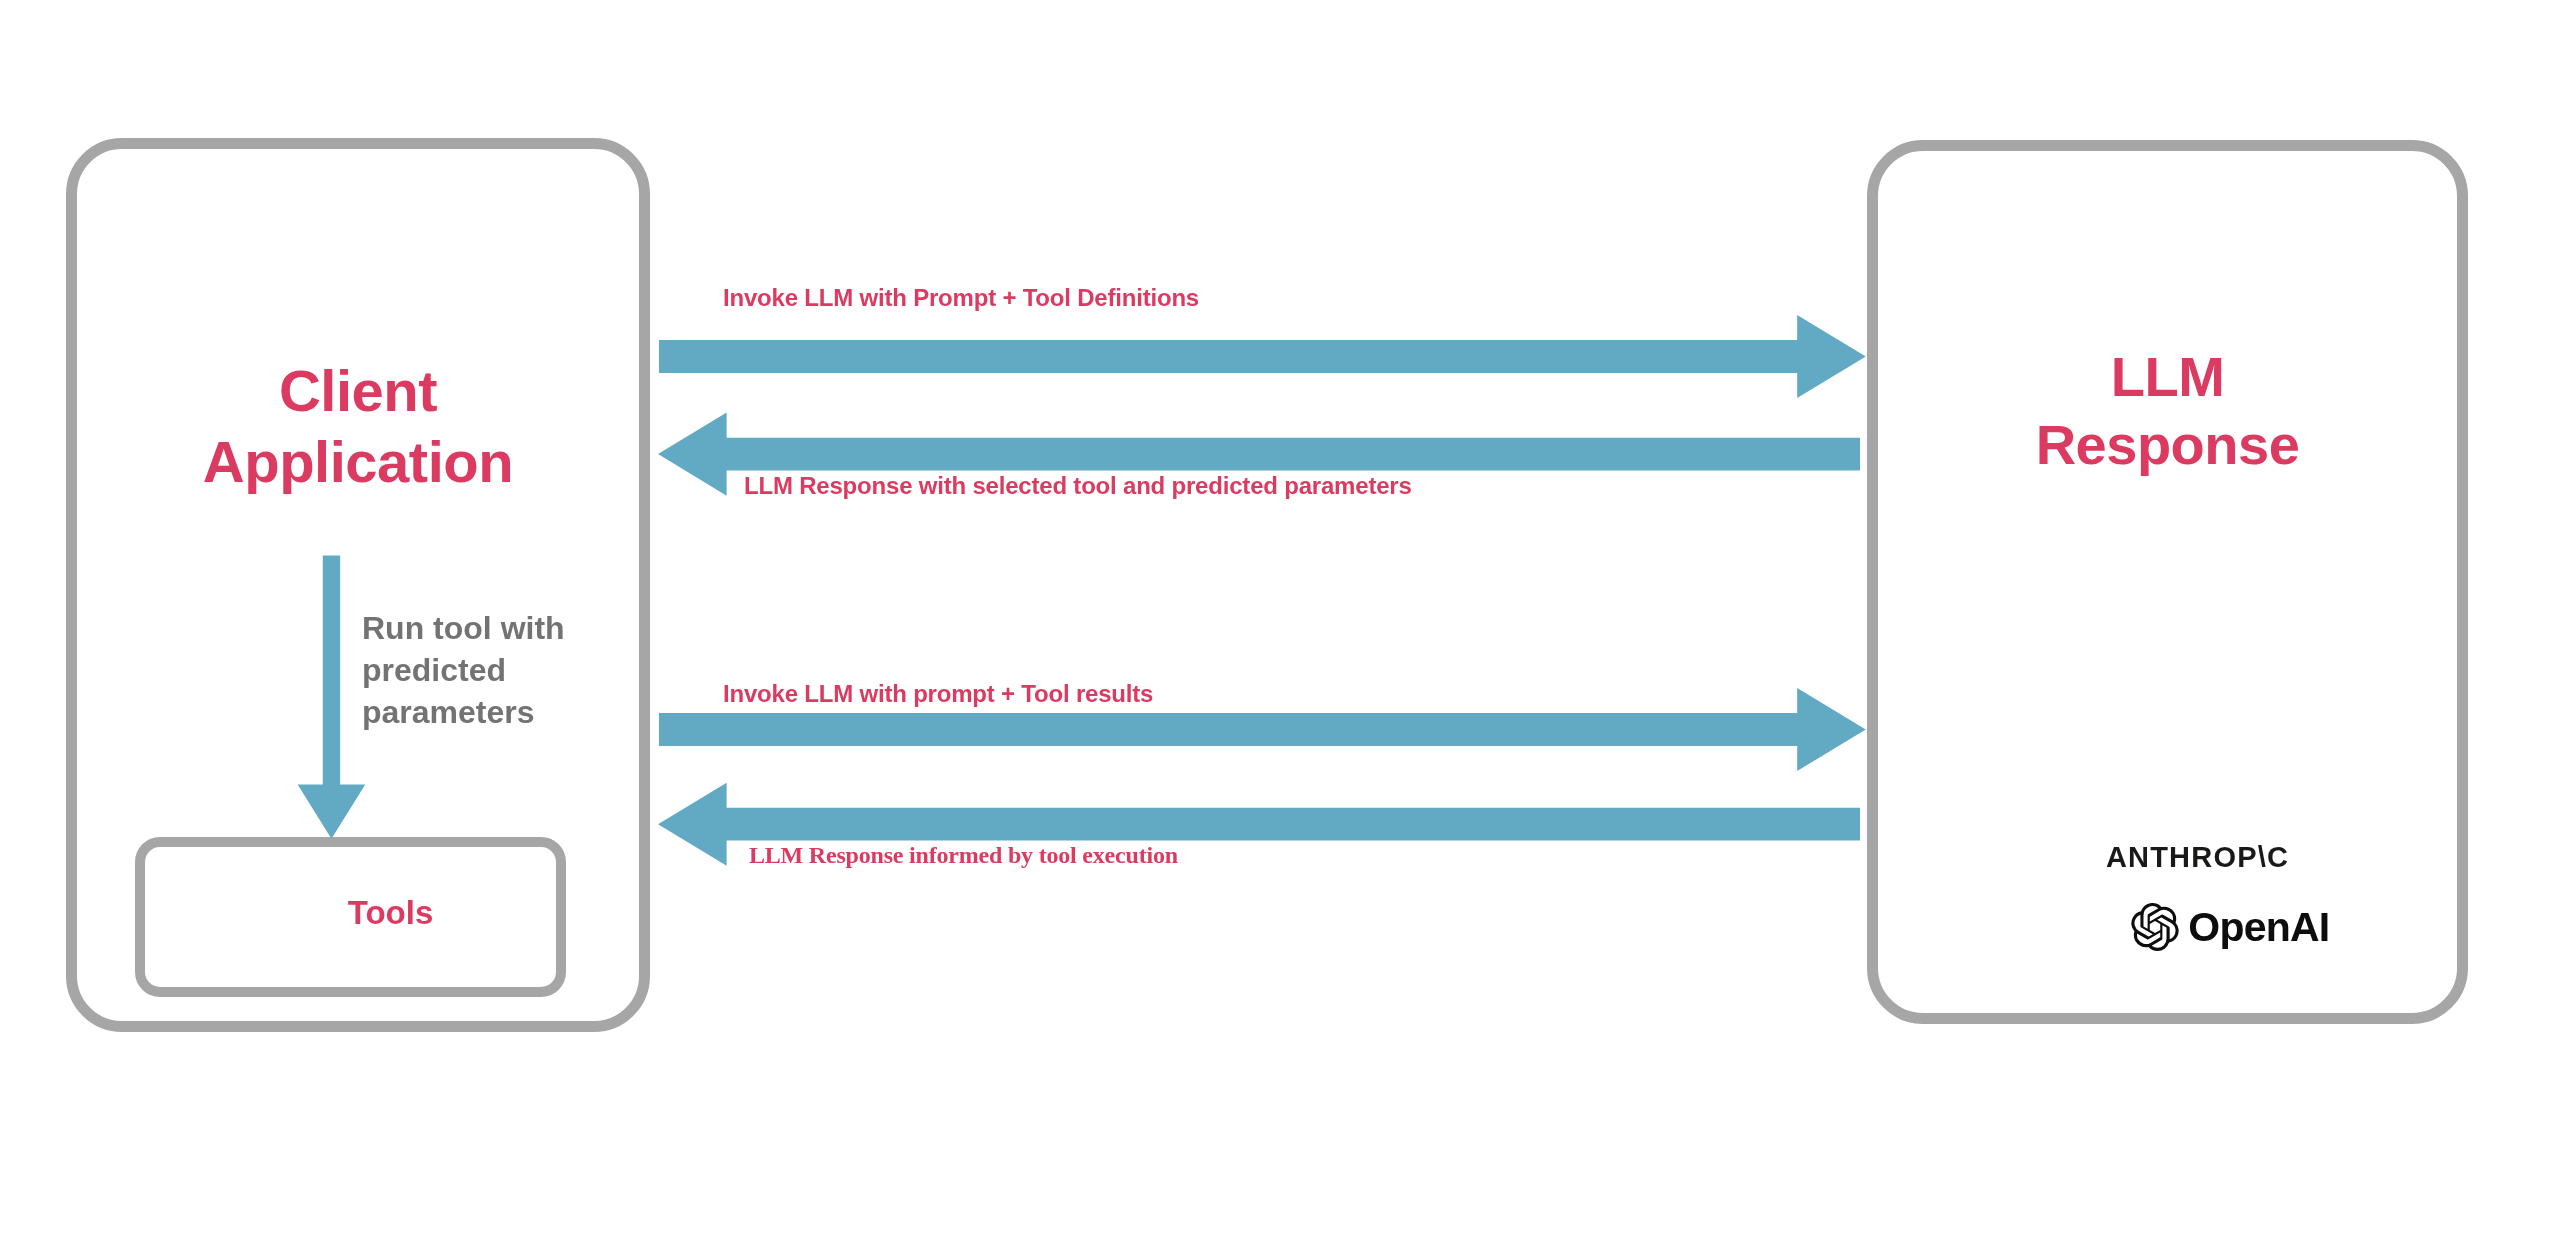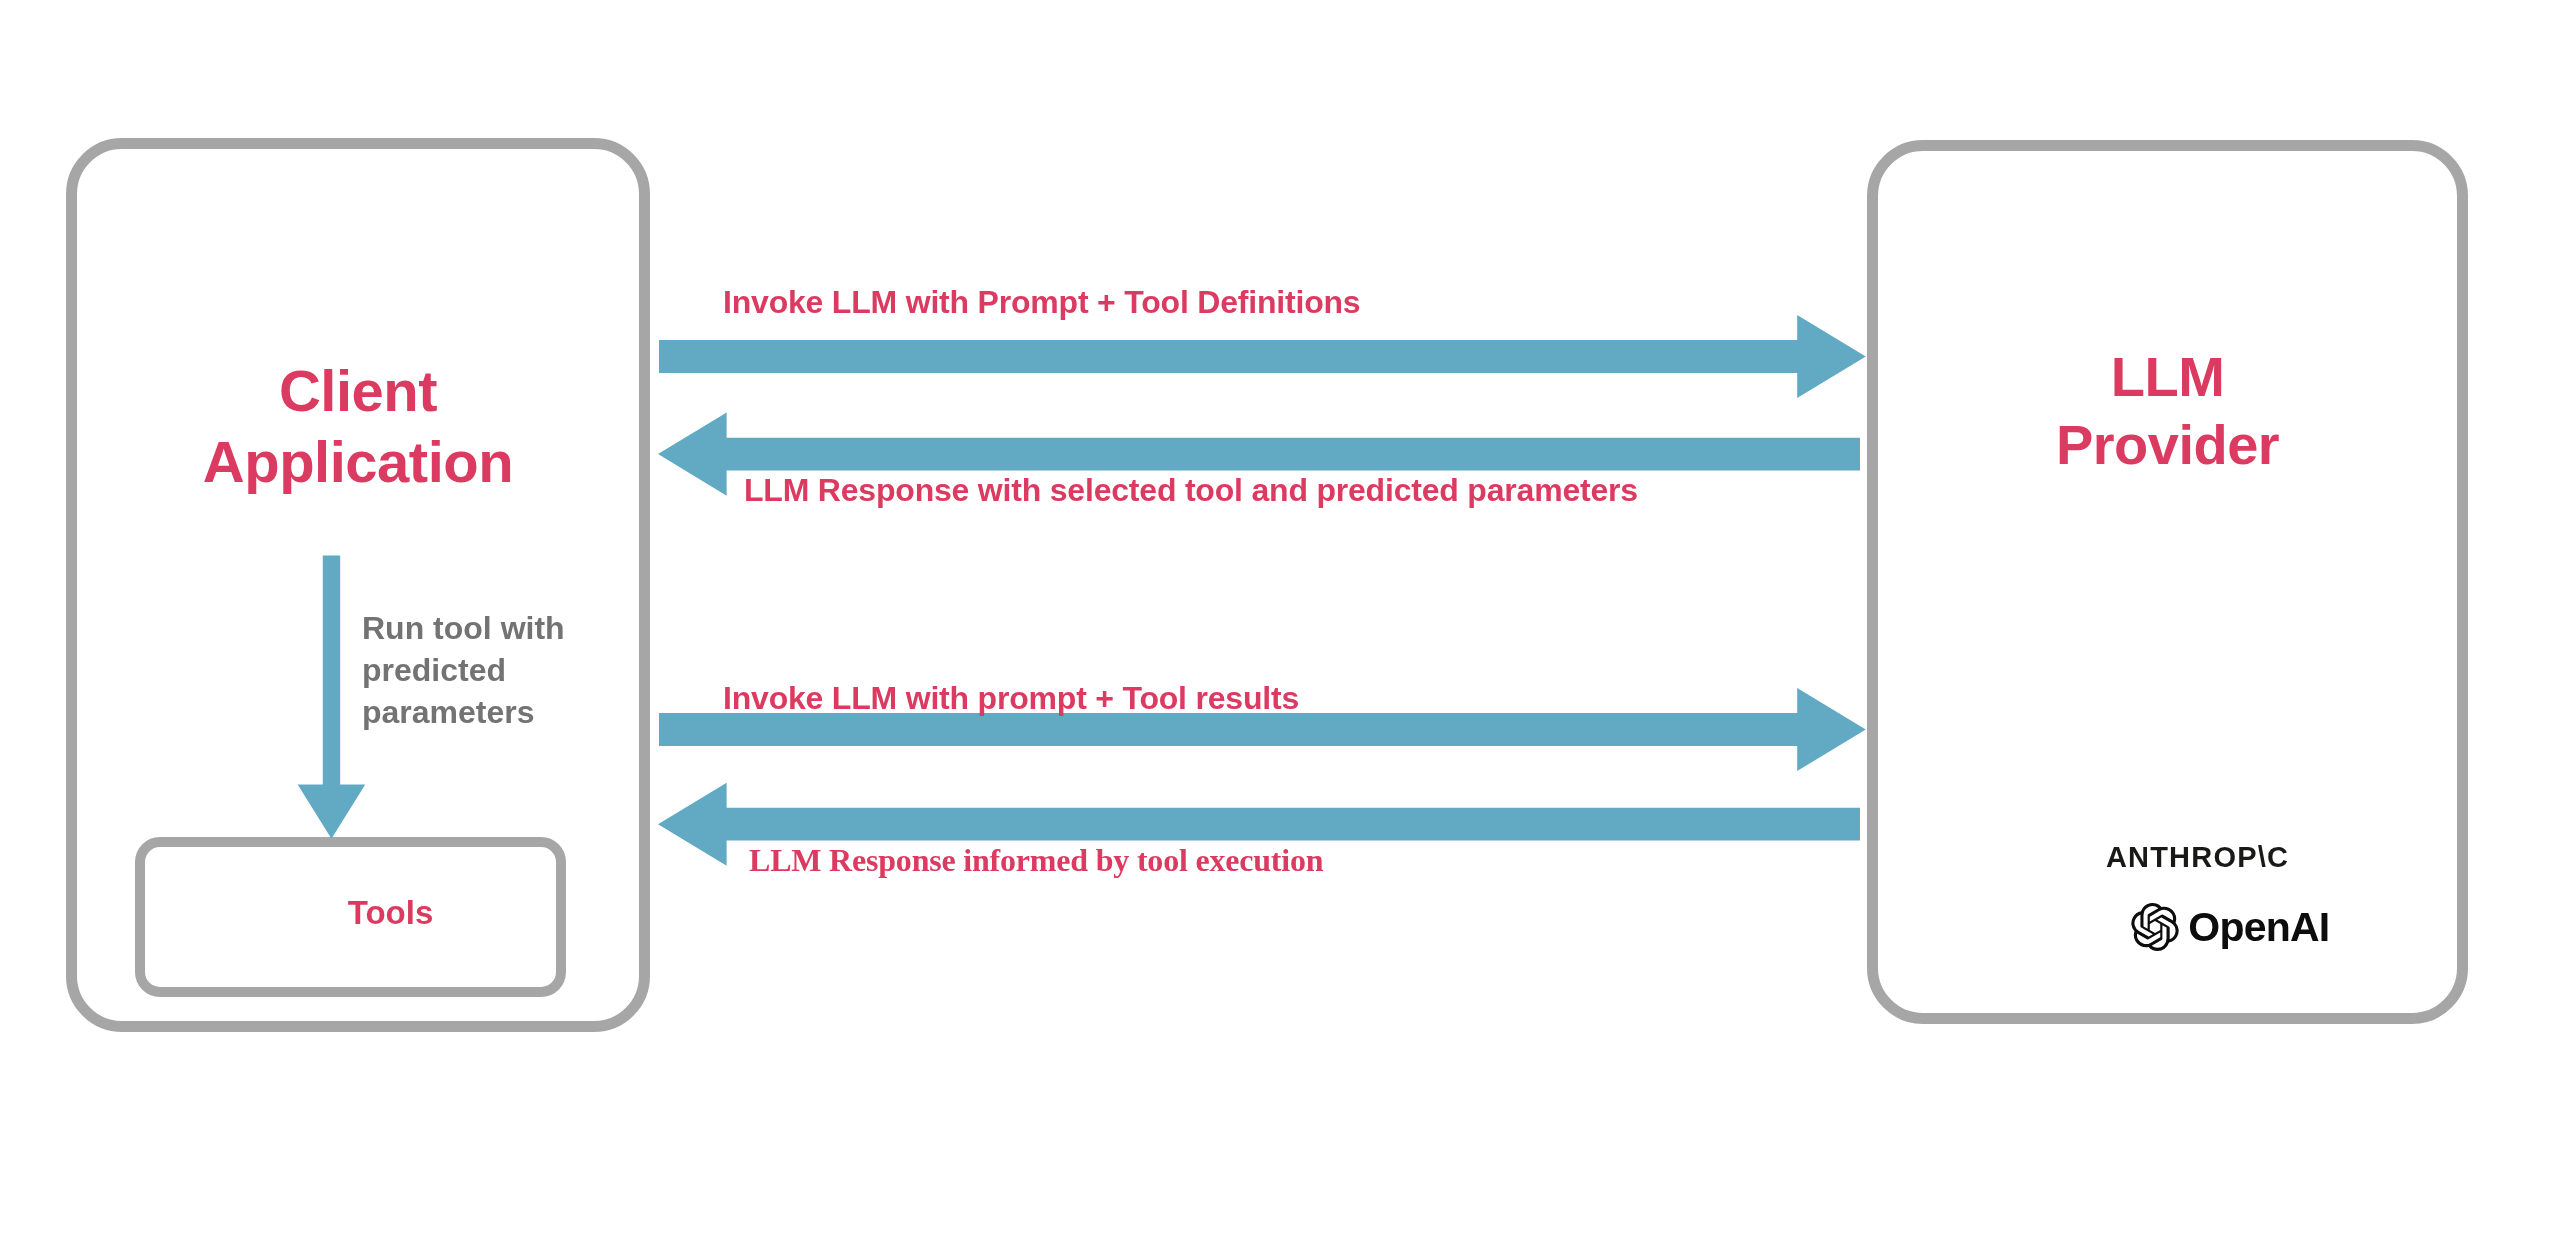--- a/index.html
+++ b/index.html
@@ -135,21 +135,21 @@
     top: 0;
     width: 2576px;
     height: 1258px;
     pointer-events: none;
   }
 
   
   .arrow-label {
     position: absolute;
     color: #dc3b61;
-    font-size: 32px;
+    font-size: 24px;
     font-weight: bold;
     white-space: nowrap;
     letter-spacing: -0.2px;
   }
 
   #label-invoke-1   { left: 723px; top: 284px; }
   #label-response-1 { left: 744px; top: 472px; }
   #label-invoke-2   { left: 723px; top: 656px; margin-top: 24px; }
   #label-response-2 { left: 749px; top: 842px; font-family: Liberation Serif, serif; }
 
@@ -175,21 +175,21 @@
   <div class="node-title" id="client-title">Client
 Application</div>
 
   <div class="node-box" id="tools-box"></div>
 
   <div id="tools-label">Tools</div>
 
   <div class="node-box" id="llm-box"></div>
 
   <div class="node-title" id="llm-title">LLM
-Provider</div>
+Response</div>
 
   <div id="anthropic-logo">ANTHROP\C</div>
 
   <div id="openai-logo">
     <svg id="openai-mark" viewBox="0 0 24 24" aria-hidden="true">
       <path fill="#0d0d0d" d="M22.282 9.821a5.985 5.985 0 0 0-.516-4.91 6.046 6.046 0 0 0-6.51-2.9A6.065 6.065 0 0 0 4.981 4.18a5.985 5.985 0 0 0-3.998 2.9 6.046 6.046 0 0 0 .743 7.097 5.98 5.98 0 0 0 .51 4.911 6.051 6.051 0 0 0 6.515 2.9A5.985 5.985 0 0 0 13.26 24a6.056 6.056 0 0 0 5.772-4.206 5.99 5.99 0 0 0 3.997-2.9 6.056 6.056 0 0 0-.747-7.073zM13.26 22.43a4.476 4.476 0 0 1-2.876-1.04l.141-.081 4.779-2.758a.795.795 0 0 0 .392-.681v-6.737l2.02 1.168a.071.071 0 0 1 .038.052v5.583a4.504 4.504 0 0 1-4.494 4.494zM3.6 18.304a4.47 4.47 0 0 1-.535-3.014l.142.085 4.783 2.759a.771.771 0 0 0 .78 0l5.843-3.369v2.332a.08.08 0 0 1-.033.062L9.74 19.95a4.5 4.5 0 0 1-6.14-1.646zM2.34 7.896a4.485 4.485 0 0 1 2.366-1.973V11.6a.766.766 0 0 0 .388.677l5.815 3.354-2.02 1.168a.076.076 0 0 1-.071 0l-4.83-2.786A4.504 4.504 0 0 1 2.34 7.872zm16.597 3.855-5.833-3.387L15.119 7.2a.076.076 0 0 1 .071 0l4.83 2.791a4.494 4.494 0 0 1-.676 8.105v-5.678a.79.79 0 0 0-.407-.667zm2.01-3.023-.141-.085-4.774-2.782a.776.776 0 0 0-.785 0L9.409 9.23V6.897a.066.066 0 0 1 .028-.061l4.83-2.787a4.5 4.5 0 0 1 6.68 4.66zM8.307 12.863l-2.02-1.164a.08.08 0 0 1-.038-.057V6.075a4.5 4.5 0 0 1 7.375-3.453l-.142.08L8.704 5.46a.795.795 0 0 0-.393.681zm1.097-2.365 2.602-1.5 2.607 1.5v2.999l-2.597 1.5-2.607-1.5z"></path>
     </svg>
     <span id="openai-wordmark">OpenAI</span>
   </div>
 

